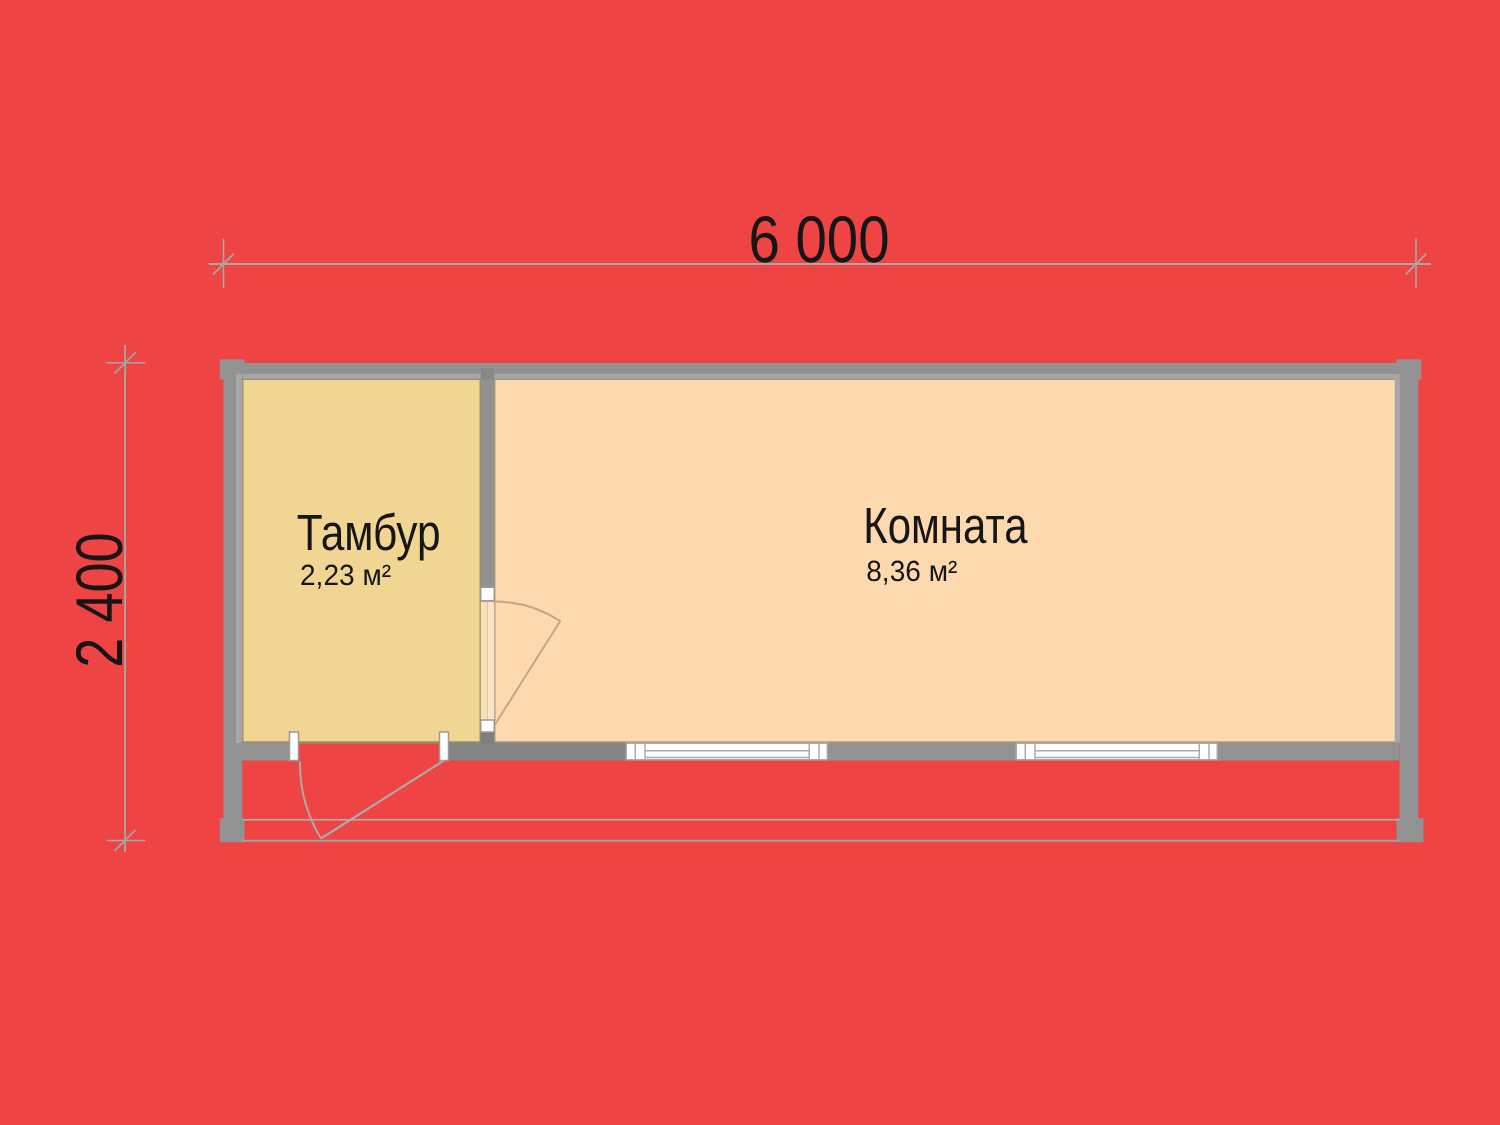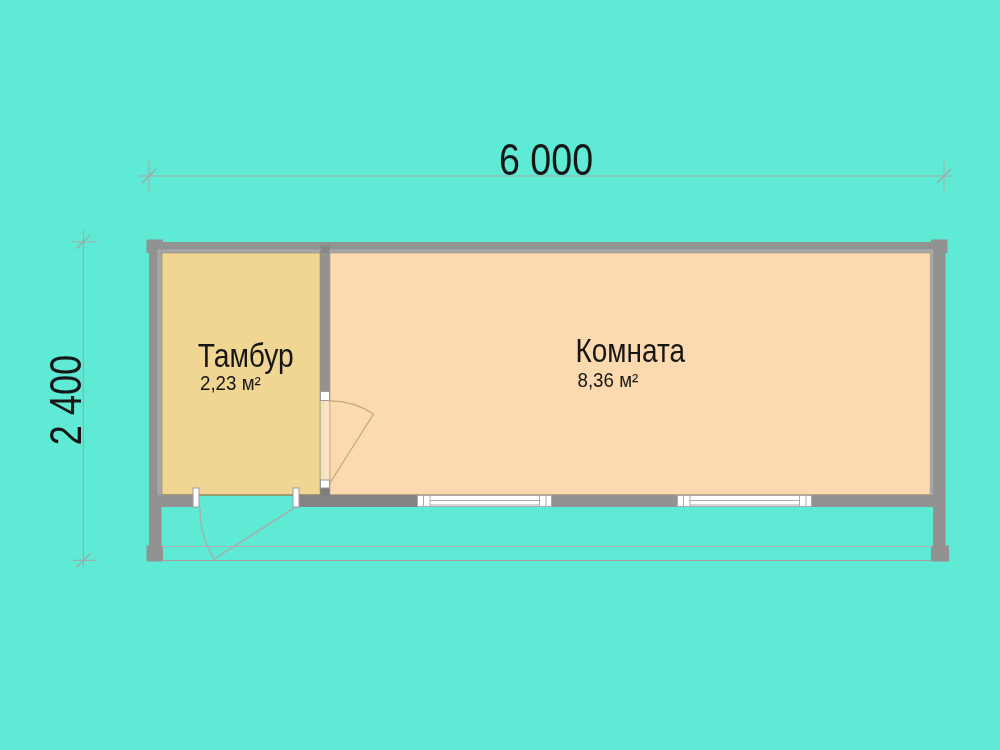--- a/index.html
+++ b/index.html
@@ -1,16 +1,16 @@
 <!DOCTYPE html>
 <html><head>
 <meta charset="utf-8">
 <style>
   html,body{margin:0;padding:0;background:#ffffff;}
-  .page{position:relative;width:1000px;height:750px;background:#5eead4;overflow:hidden;
+  .page{position:relative;width:1000px;height:750px;background:#ef4444;overflow:hidden;
         font-family:"Liberation Sans", sans-serif;}
   svg text{font-family:"Liberation Sans", sans-serif;fill:#161616;}
 </style>
 </head>
 <body>
 <div class="page">
 <svg width="1000" height="750" viewBox="0 0 1000 750" xmlns="http://www.w3.org/2000/svg">
 
 <g>
   <line x1="139" y1="176" x2="954" y2="176" stroke="#a8a8a8" stroke-width="1.2"></line>

